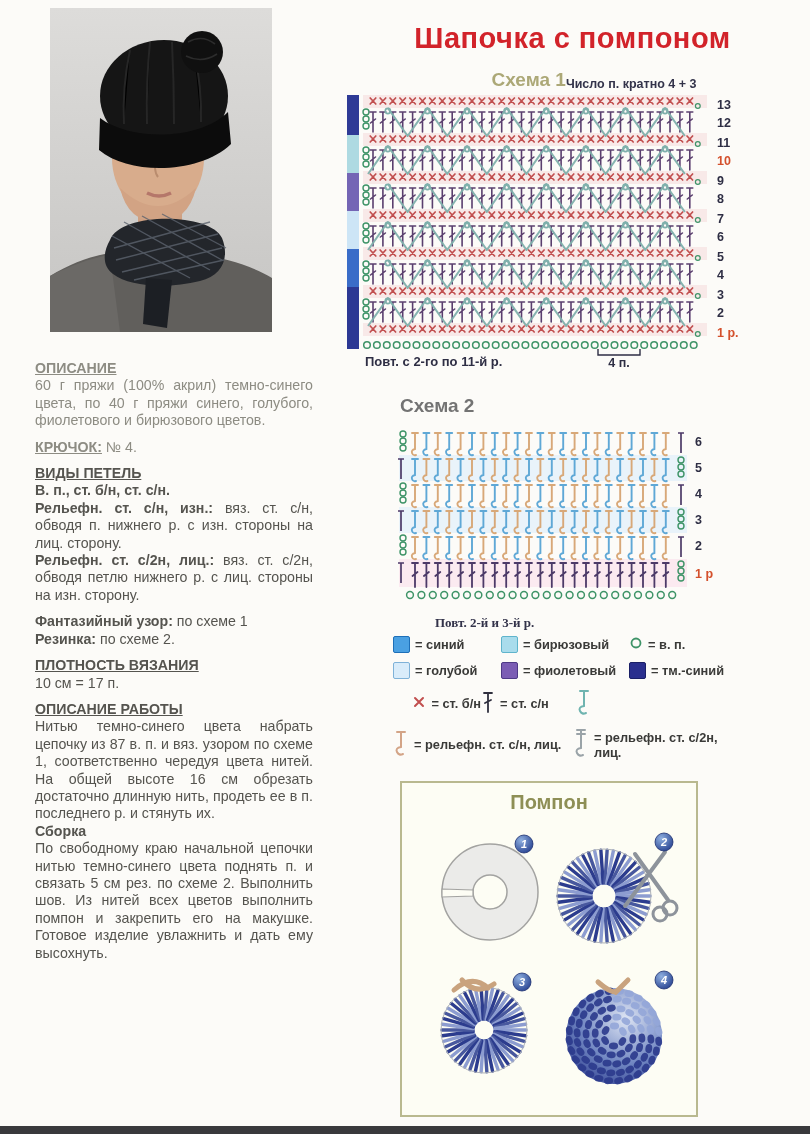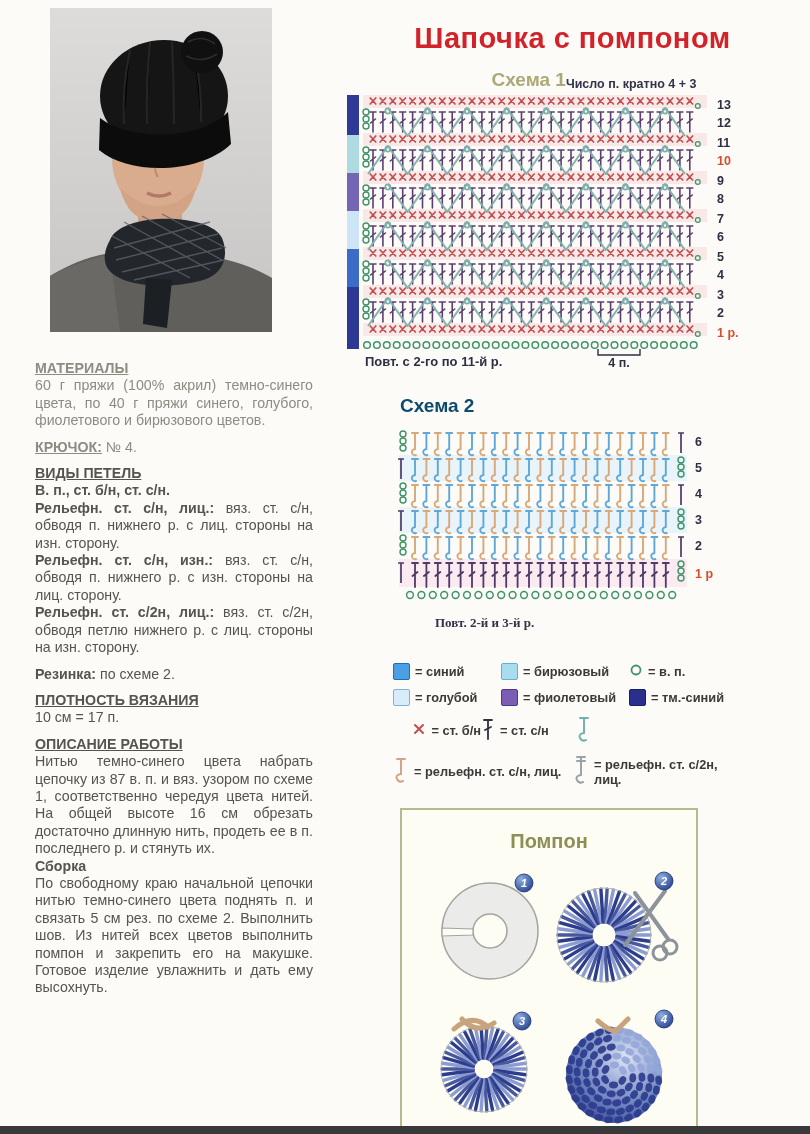--- a/index.html
+++ b/index.html
@@ -19,31 +19,31 @@
   .hd{font-weight:bold;text-decoration:underline;}
   .hd-light,.muted{color:#8d8c83;}
   .term{font-weight:bold;}
   
   .right-col{position:absolute;left:345px;top:0;width:455px;}
   .main-title{margin-top:22px;text-align:center;font-size:29px;font-weight:bold;color:#d2232a;letter-spacing:.5px;}
   .chart-block{position:relative;margin-top:14px;}
   .chart-head{display:flex;justify-content:center;align-items:flex-end;padding:0 12px 0 55px;}
   .chart-title{font-size:19px;font-weight:bold;color:#aca877;}
   .chart-note{font-size:12.5px;font-weight:bold;color:#33334a;}
-  .c2-title{margin-left:55px;font-size:19px;font-weight:bold;color:#0c4a6e;}
+  .c2-title{margin-left:55px;font-size:19px;font-weight:bold;color:#737373;}
   .c2-note{margin-left:90px;font-size:13px;font-weight:bold;color:#33334a;margin-top:-2px;font-family:Liberation Serif, serif;}
   
-  .legend{margin:32px 0 0 48px;width:348px;font-size:12.8px;color:#3a3a38;font-weight:bold;}
+  .legend{margin:5px 0 0 48px;width:348px;font-size:12.8px;color:#3a3a38;font-weight:bold;}
   .lg-row{display:flex;align-items:center;margin-bottom:9px;}
   .lg-item{display:flex;align-items:center;gap:5px;}
   .lg-item .sw{width:15px;height:15px;border-radius:2px;flex:none;}
   .lg-item svg{flex:none;}
   
   .pompom-box{margin:20px 0 0 55px;width:294px;height:332px;border:2px solid #b9b98f;background:#fdfdf4;position:relative;}
-  .pompom-title{text-align:center;margin-top:20px;font-size:20px;font-weight:bold;color:#8e8f55;}
+  .pompom-title{text-align:center;margin-top:8px;font-size:20px;font-weight:bold;color:#8e8f55;}
   .bottom-bar{position:absolute;left:0;right:0;bottom:0;height:8px;background:#39393c;}
 </style>
 </head>
 <body>
 
 <div class="page">
 
   <div class="photo">
     <svg width="222" height="324" viewBox="0 0 222 324">
       <defs>
@@ -90,35 +90,35 @@
           <path d="M92,208 L172,252"></path>
         <path d="M62,228 L140,270"></path>
           <path d="M112,206 L176,240"></path>
       </g>
       <path d="M96,270 L122,272 L117,320 L93,316 Z" fill="#1c1f24"></path>
     </svg>
   </div>
 
   <div class="left-col">
     <div class="sec">
-      <div class="hd hd-light">МАТЕРИАЛЫ</div>
+      <div class="hd hd-light">ОПИСАНИЕ</div>
       <div class="muted">60 г пряжи (100% акрил) темно-синего цвета, по 40 г пряжи синего, голубого, фиолетового и бирюзового цветов.</div>
     </div>
     <div class="sec">
       <span class="hd hd-light">КРЮЧОК:</span>
       <span class="muted">№ 4.</span>
     </div>
     <div class="sec">
       <div class="hd">ВИДЫ ПЕТЕЛЬ</div>
       <div class="term">В. п., ст. б/н, ст. с/н.</div>
-      <div><span class="term">Рельефн. ст. с/н, лиц.:</span> <span>вяз. ст. с/н, обводя п. нижнего р. с лиц. стороны на изн. сторону.</span></div>
       <div><span class="term">Рельефн. ст. с/н, изн.:</span> <span>вяз. ст. с/н, обводя п. нижнего р. с изн. стороны на лиц. сторону.</span></div>
       <div><span class="term">Рельефн. ст. с/2н, лиц.:</span> <span>вяз. ст. с/2н, обводя петлю нижнего р. с лиц. стороны на изн. сторону.</span></div>
     </div>
     <div class="sec">
+      <div><span class="term">Фантазийный узор:</span> <span>по схеме 1</span></div>
       <div><span class="term">Резинка:</span> <span>по схеме 2.</span></div>
     </div>
     <div class="sec">
       <div class="hd">ПЛОТНОСТЬ ВЯЗАНИЯ</div>
       <div>10 см = 17 п.</div>
     </div>
     <div class="sec">
       <div class="hd">ОПИСАНИЕ РАБОТЫ</div>
       <div>Нитью темно-синего цвета набрать цепочку из 87 в. п. и вяз. узором по схеме 1, соответственно чередуя цвета нитей. На общей высоте 16 см обрезать достаточно длинную нить, продеть ее в п. последнего р. и стянуть их.</div>
       <div class="term">Сборка</div>

